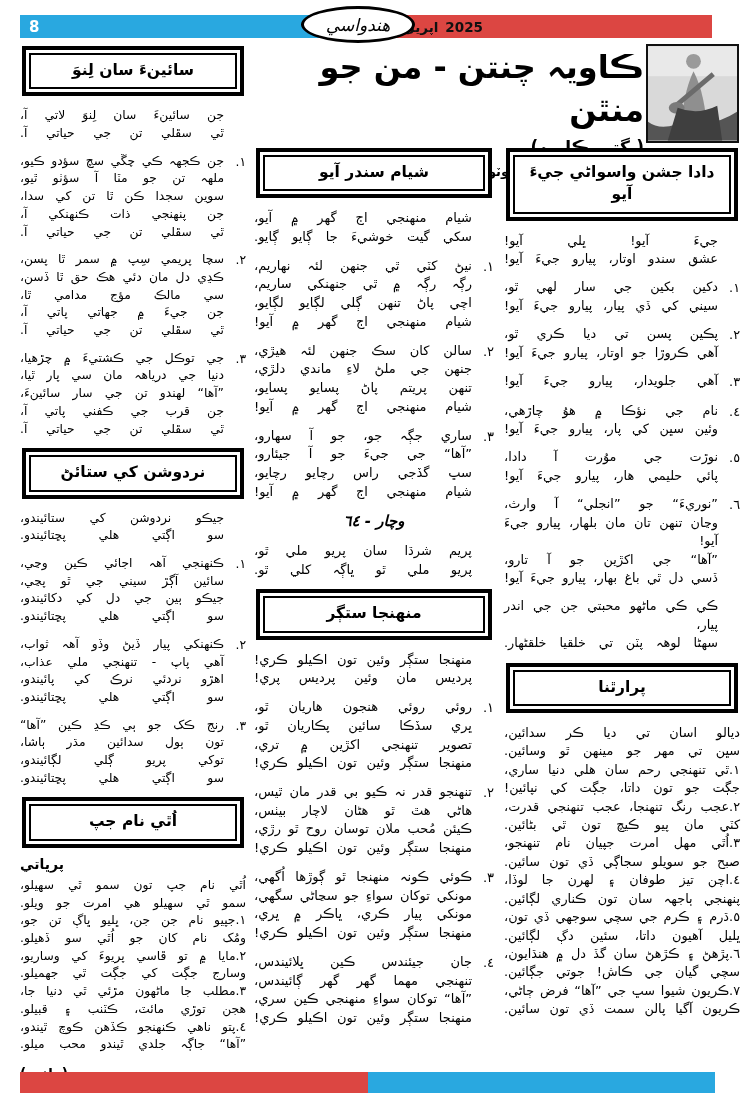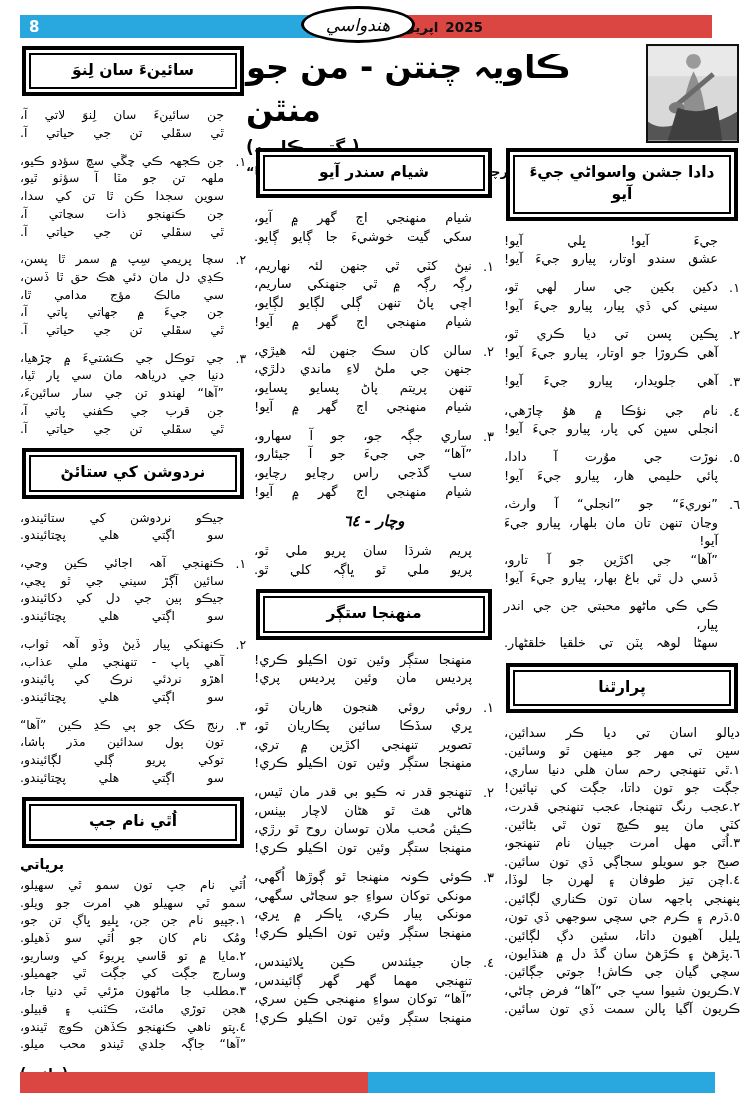--- a/index.html
+++ b/index.html
@@ -12,21 +12,21 @@
   .topbar{position:absolute;left:20px;top:15px;width:692px;height:23px;display:flex;direction:ltr;}
   .blue-seg{width:312px;background:var(--blue);color:#fff;display:flex;align-items:center;
     font-weight:bold;font-size:15px;padding-left:9px;box-sizing:border-box;}
   .red-seg{flex:1;background:var(--red);display:flex;align-items:center;
     box-sizing:border-box;padding-right:7px;font-weight:bold;font-size:13.5px;color:#101010;gap:7px;direction:ltr;}
   .red-seg .year{}
   .masthead-oval{position:absolute;left:301px;top:6px;width:114px;height:37px;background:#fff;
     border:3px solid #000;border-radius:50%;display:flex;align-items:center;justify-content:center;
     font-weight:normal;font-size:17px;z-index:2;font-style:italic;direction:rtl;box-sizing:border-box;}
   
-  .title-block{position:absolute;left:246px;top:46px;width:398px;text-align:left;direction:rtl;}
+  .title-block{position:absolute;left:246px;top:46px;width:398px;text-align:right;direction:rtl;}
   .main-title{font-size:32px;font-weight:bold;line-height:1.35;}
   .sub-title{font-size:17px;font-weight:bold;margin-top:5px;}
   .byline{font-size:13px;font-weight:bold;margin-top:7px;}
   
   .photo{position:absolute;left:646px;top:44px;width:93px;height:99px;border:2px solid #111;
     box-sizing:border-box;background:#ddd;}
   .photo svg{display:block;width:100%;height:100%;}
   
   .col{position:absolute;direction:rtl;}
   .col-left  {left:20px; top:46px; width:226px;font-size:12.3px;line-height:1.44;}
@@ -112,21 +112,21 @@
     <div class="stanza">
       <span class="num">٣.</span>
       <div class="lines">
         <div class="line">آهي جلويدار، پيارو جيءَ آيو!</div>
       </div>
     </div>
     <div class="stanza">
       <span class="num">٤.</span>
       <div class="lines">
         <div class="line">نام جي نؤڪا ۾ هوُ چاڙهي،</div>
-        <div class="line">انجلي سڀن کي پار، پيارو جيءَ آيو!</div>
+        <div class="line">وئين سڀن کي پار، پيارو جيءَ آيو!</div>
       </div>
     </div>
     <div class="stanza">
       <span class="num">٥.</span>
       <div class="lines">
         <div class="line">نوڙت جي موُرت آ دادا،</div>
         <div class="line">پائي حليمي هار، پيارو جيءَ آيو!</div>
       </div>
     </div>
     <div class="stanza">
@@ -272,21 +272,21 @@
         <div class="line">جن سائينءَ سان لِنوَ لاتي آ،</div>
         <div class="line">ٿي سڦلي تن جي حياتي آ.</div>
       </div>
     </div>
     <div class="stanza">
       <span class="num">١.</span>
       <div class="lines">
         <div class="line">جن ڪجهہ ڪي چڱي سچ سؤدو ڪيو،</div>
         <div class="line">ملهہ تن جو مٽا آ سؤٺو ٿيو،</div>
         <div class="line">سوين سجدا ڪن ٿا تن کي سدا،</div>
-        <div class="line">جن ڪنهنجو ذات سڃاتي آ،</div>
+        <div class="line">جن پنهنجي ذات ڪنهنکي آ،</div>
         <div class="line">ٿي سڦلي تن جي حياتي آ.</div>
       </div>
     </div>
     <div class="stanza">
       <span class="num">٢.</span>
       <div class="lines">
         <div class="line">سچا پريمي سِپ ۾ سمر ٿا پسن،</div>
         <div class="line">ڪڍي دل مان دئي هڪ حق ٿا ڏسن،</div>
         <div class="line">سي مالڪ مؤج مدامي ٿا،</div>
         <div class="line">جن جيءَ ۾ جهاتي پاتي آ،</div>

